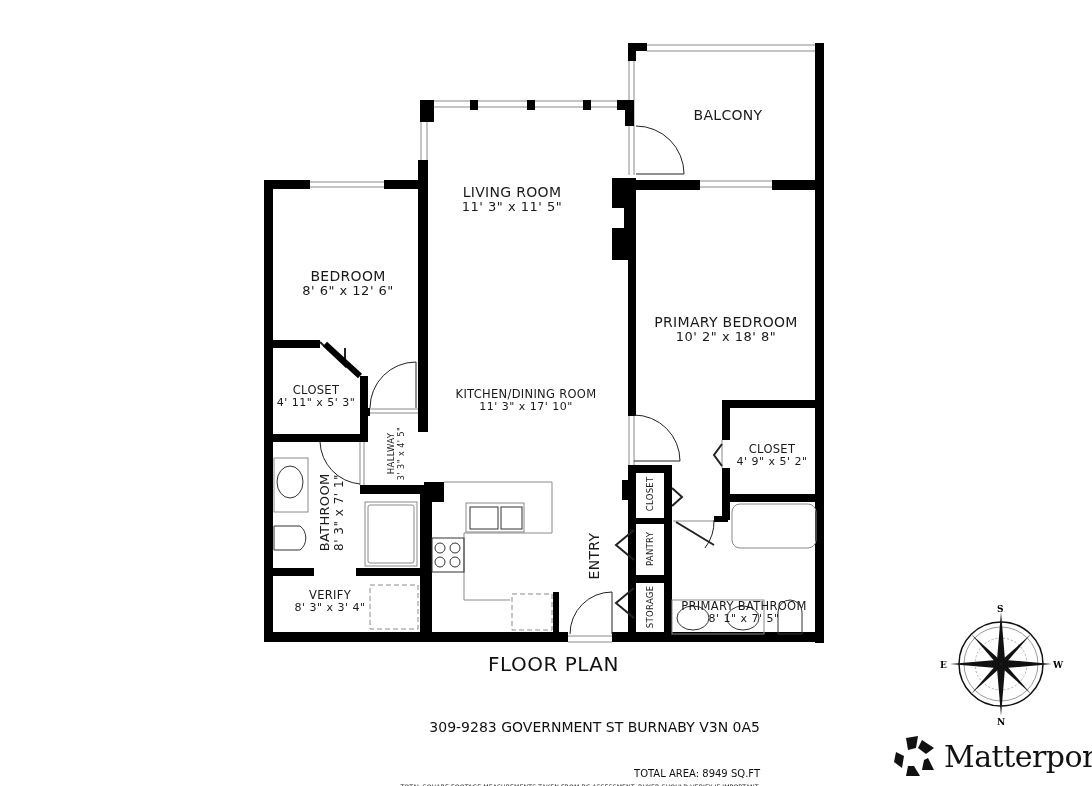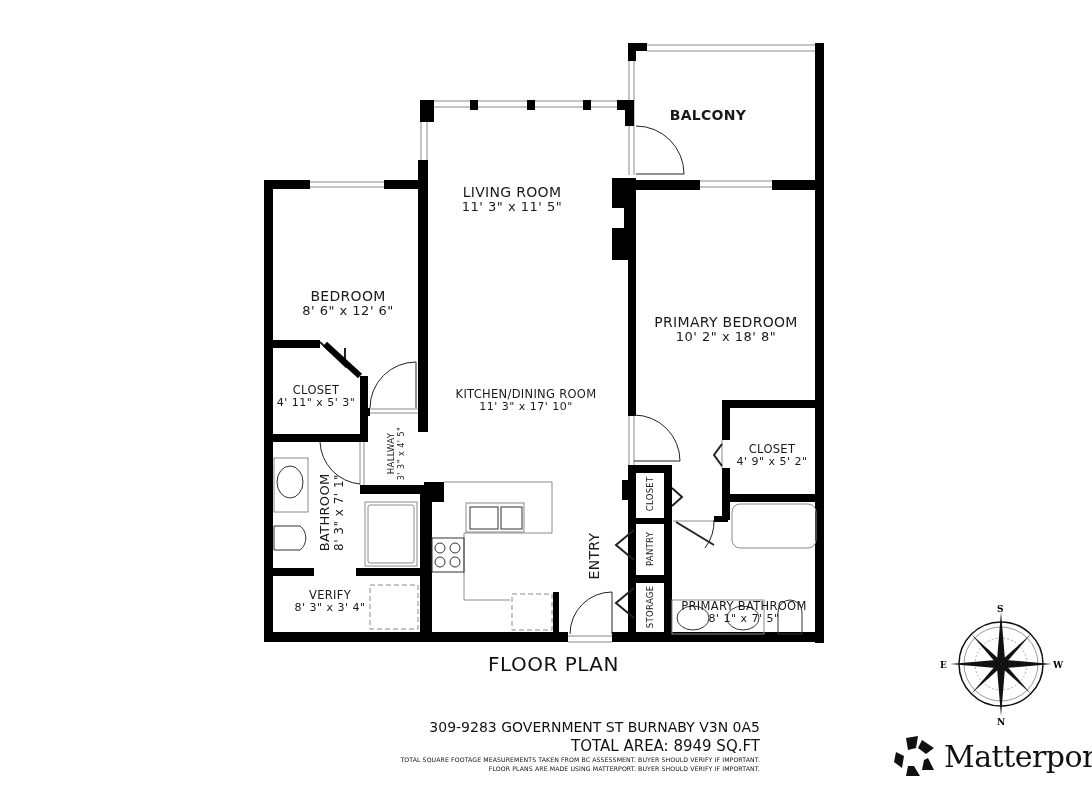--- a/index.html
+++ b/index.html
@@ -9,21 +9,21 @@
   .room-name { font-size:14px; letter-spacing:0.3px; display:block; }
   .room-dim { font-size:13px; letter-spacing:0.5px; display:block; }
   .small .room-name { font-size:11.5px; }
   .small .room-dim { font-size:11px; }
   .vert { transform-origin:center center; transform:rotate(-90deg); }
   .tiny .room-name { font-size:8.5px; }
   .tiny .room-dim { font-size:8px; }
   #floor-plan-title { position:absolute; left:488px; top:652px; font-size:20px; letter-spacing:0.5px; }
   #footer { position:absolute; left:340px; top:718px; width:420px; text-align:right; }
   #footer .addr { font-size:14px; display:block; line-height:19px; }
-  #footer .area { font-size:15px; display:block; line-height:19px; }
+  #footer .area { font-size:10px; display:block; line-height:19px;margin-top:27px; }
   #footer .note { font-size:6.2px; display:block; line-height:8.5px; letter-spacing:0.1px; }
   #matterport { position:absolute; left:894px; top:736px; display:flex; align-items:center; }
   #matterport .word { font-family:"DejaVu Serif", serif; font-size:30px; margin-left:8px; letter-spacing:-0.5px; }
   #compass { position:absolute; left:938px; top:602px; }
 </style>
 </head>
 <body>
 
 <svg id="plan" width="1092" height="786" viewBox="0 0 1092 786" xmlns="http://www.w3.org/2000/svg">
 
@@ -161,28 +161,28 @@
     <rect x="370" y="585" width="48" height="44" stroke-dasharray="5,3"></rect>
 
     <rect x="732" y="504" width="84" height="44" rx="8"></rect>
     <rect x="672" y="600" width="92" height="34"></rect>
     <ellipse cx="693" cy="618" rx="16" ry="12" stroke="#333"></ellipse>
     <ellipse cx="743" cy="618" rx="16" ry="12" stroke="#333"></ellipse>
     <path d="M778 634 L778 612 A12 12 0 0 1 802 612 L802 634 Z" stroke="#333"></path>
   </g>
 </svg>
 
-<div class="label" style="left:648px;top:107px;width:120px;font-weight:bold;">
+<div class="label" style="left:668px;top:107px;width:120px;">
   <span class="room-name">BALCONY</span>
 </div>
 <div class="label" style="left:432px;top:184px;width:160px;">
   <span class="room-name">LIVING ROOM</span>
   <span class="room-dim">11' 3" x 11' 5"</span>
 </div>
-<div class="label" style="left:278px;top:288px;width:140px;">
+<div class="label" style="left:278px;top:268px;width:140px;">
   <span class="room-name">BEDROOM</span>
   <span class="room-dim">8' 6" x 12' 6"</span>
 </div>
 <div class="label" style="left:636px;top:314px;width:180px;">
   <span class="room-name">PRIMARY BEDROOM</span>
   <span class="room-dim">10' 2" x 18' 8"</span>
 </div>
 <div class="label small" style="left:272px;top:384px;width:88px;">
   <span class="room-name">CLOSET</span>
   <span class="room-dim">4' 11" x 5' 3"</span>

